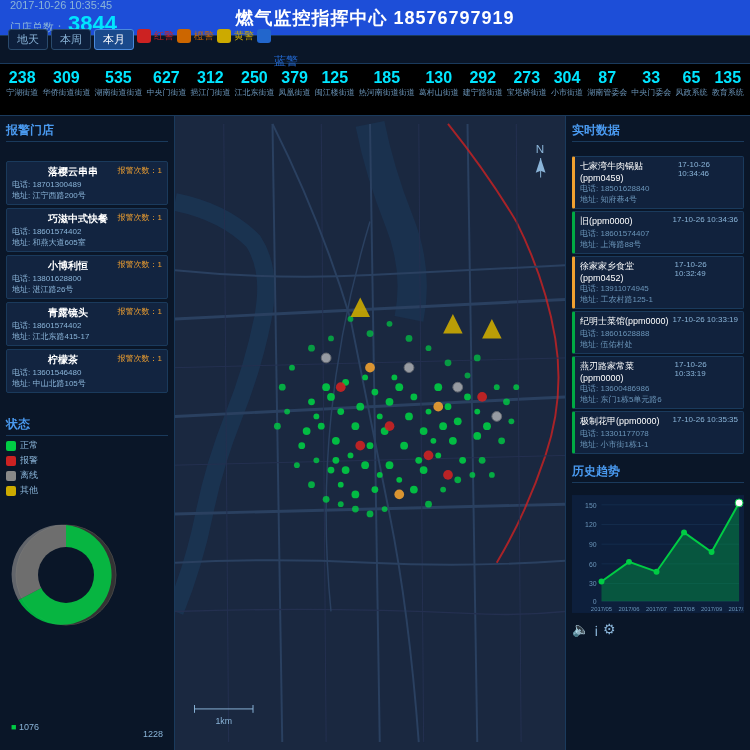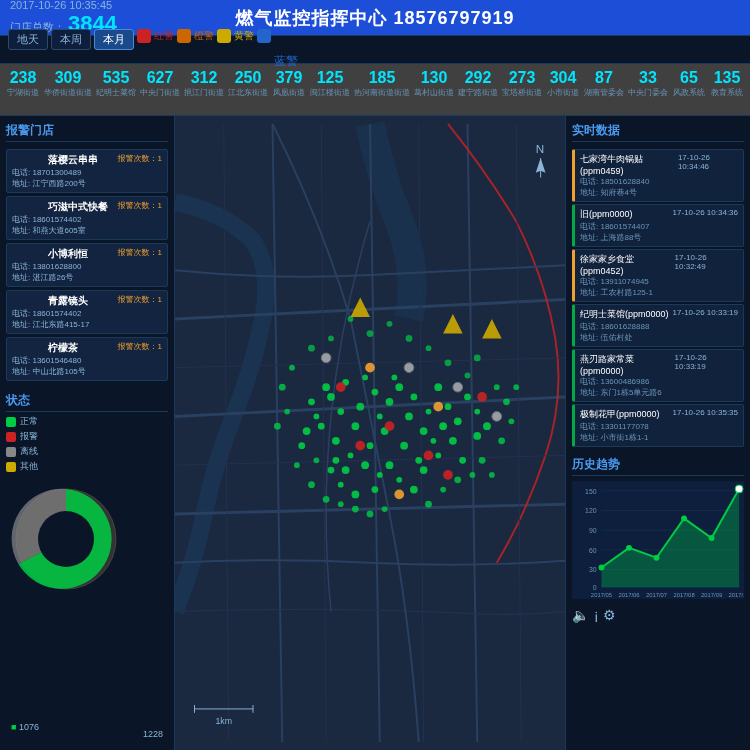--- a/index.html
+++ b/index.html
@@ -58,21 +58,21 @@
     }
     .status-dot {
       width: 14px;
       height: 14px;
       border-radius: 3px;
       display: inline-block;
     }
 
     
     #stats-bar {
-      background: #404040;
+      background: #000000;
       padding: 4px 4px 2px 4px;
       border-bottom: 1px solid #1a3a5c;
       height: 52px;
     }
     .stats-row {
       display: flex;
       gap: 0;
     }
     .stat-item {
       flex: 1;
@@ -100,21 +100,21 @@
     }
 
     
     #left-panel {
       width: 175px;
       background: rgba(10, 22, 40, 0.9);
       border-right: 1px solid #1a3a5c;
       padding: 6px;
       display: flex;
       flex-direction: column;
-      gap: 4px;
+      gap: 16px;
       overflow: hidden;
     }
     .panel-section-title {
       font-size: 12px;
       color: #4a9af0;
       font-weight: bold;
       border-bottom: 1px solid #1a3a5c;
       padding-bottom: 2px;
       margin-bottom: 3px;
     }
@@ -208,21 +208,21 @@
     .chart-section {
       margin-top: 4px;
       flex: 1;
     }
     .chart-title {
       font-size: 12px;
       color: #4a9af0;
       font-weight: bold;
       border-bottom: 1px solid #1a3a5c;
       padding-bottom: 2px;
-      margin-bottom: 4px;
+      margin-bottom: 11px;
     }
     #trend-chart {
       width: 100%;
       height: 120px;
     }
 
     .nav-labels {
       display: flex;
       gap: 3px;
       align-items: flex-start;
@@ -263,21 +263,21 @@
       <div class="stat-item">
         <span class="stat-value">238</span>
         <span class="stat-label">宁湖街道</span>
       </div>
       <div class="stat-item">
         <span class="stat-value">309</span>
         <span class="stat-label">华侨街道街道</span>
       </div>
       <div class="stat-item">
         <span class="stat-value">535</span>
-        <span class="stat-label">纪明士菜馆</span>
+        <span class="stat-label">湖南街道街道</span>
       </div>
       <div class="stat-item">
         <span class="stat-value">627</span>
         <span class="stat-label">中央门街道</span>
       </div>
       <div class="stat-item">
         <span class="stat-value">312</span>
         <span class="stat-label">挹江门街道</span>
       </div>
       <div class="stat-item">

